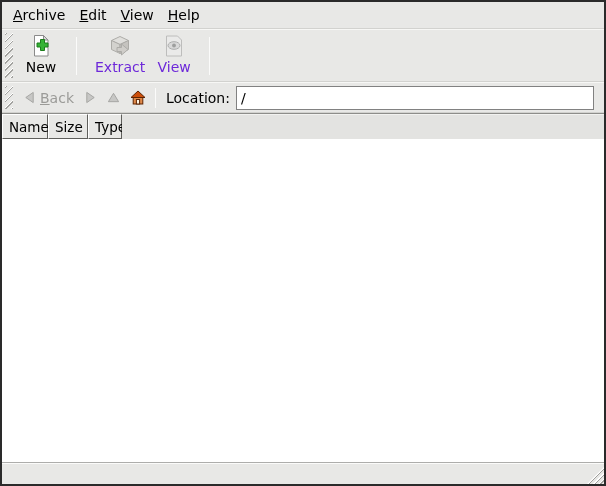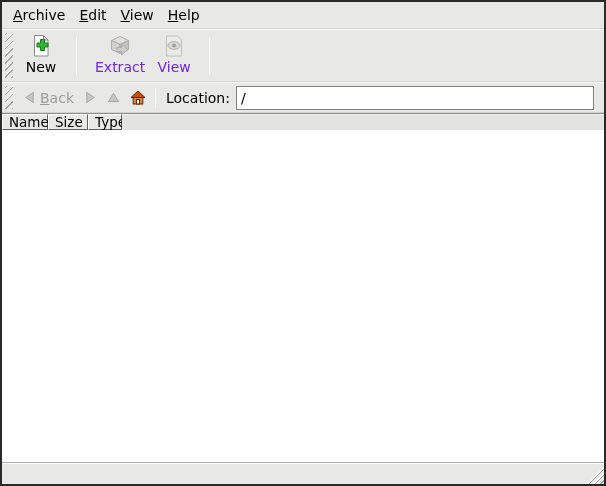--- a/index.html
+++ b/index.html
@@ -65,21 +65,21 @@
   .loc-label { margin: 0 6px 0 2px; }
   .location-entry {
     flex: 1; height: 24px; background:#fff;
     border: 1px solid #818181; border-radius: 0;
     font-family: "DejaVu Sans", "Liberation Sans", sans-serif;
     font-size: 14px; padding: 0 4px; color:#000; outline:none;
   }
 
   
   .header-row {
-    display: flex; flex: 0 0 auto; height: 17px;
+    display: flex; flex: 0 0 auto; height: 26px;
     border-top: 1px solid #8d8d8a;
     background: #f0abfc;
     text-align: center;
   }
   .col-hdr {
     height: 100%; display:flex; align-items:center;
     padding-left: 6px; font-size: 13.5px;
     background: #e8e8e6;
     border-top: 1px solid #ffffff; border-left: 1px solid #ffffff;
     border-right: 1px solid #5f5f5c; border-bottom: 1px solid #5f5f5c;

